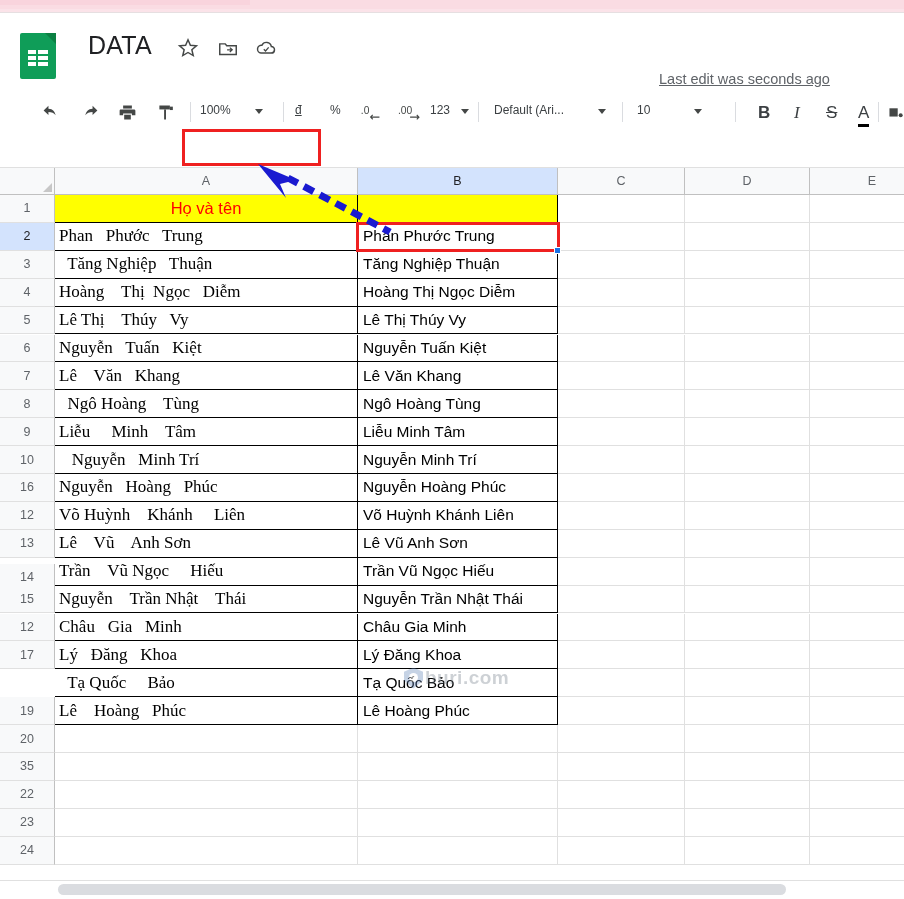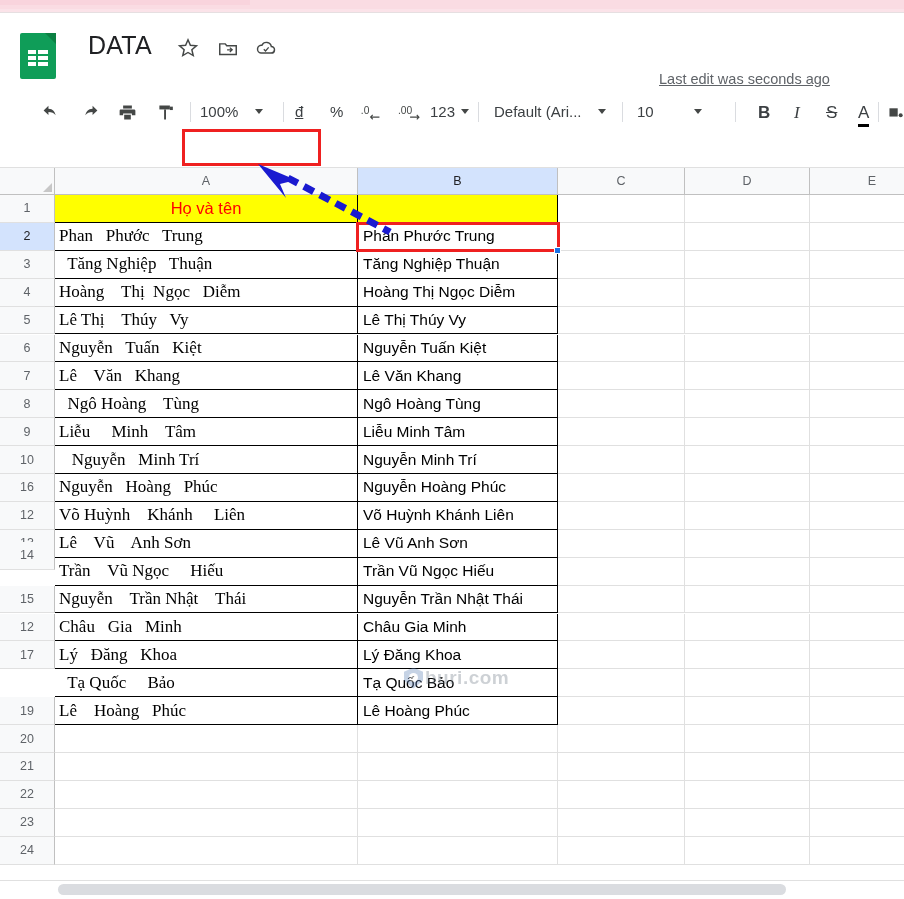--- a/index.html
+++ b/index.html
@@ -41,21 +41,21 @@
   .menu-item:first-child { padding-left:4px; }
   #last-edit { position:absolute; left:659px; top:58px; font-size:14.5px; color:#5f6368;
                text-decoration:underline; white-space:nowrap; cursor:pointer;
                font-family:"Liberation Sans", sans-serif; }
 
   
   #toolbar { position:absolute; left:0; top:92px; width:904px; height:40px; background:#fff; }
   .tb-sep  { position:absolute; top:10px; width:1px; height:20px; background:#dadce0; }
   .tb-btn  { position:absolute; top:9px; height:22px; cursor:pointer; display:flex; align-items:center;
              justify-content:center; color:#444746; }
-  .tb-txt  { position:absolute; top:11px; font-size:15px; color:#3c4043; cursor:pointer; white-space:nowrap;
+  .tb-txt  { position:absolute; top:11px; font-size:12px; color:#3c4043; cursor:pointer; white-space:nowrap;
              font-family:"Liberation Sans", sans-serif; }
   .caret   { width:0; height:0; border-left:4.5px solid transparent; border-right:4.5px solid transparent;
              border-top:5px solid #444746; position:absolute; top:17px; cursor:pointer; }
 
   
   #formula-bar { position:absolute; left:0; top:132px; width:904px; height:36px; background:#fff;
                  border-bottom:1px solid #e0e0e0; }
   #namebox { position:absolute; left:8px; top:138px; width:125px; height:24px; display:flex; align-items:center; }
   #namebox-txt { font-size:14.5px; color:#202124; padding-left:6px; font-family:"Liberation Sans", sans-serif; }
   #namebox-caret { position:absolute; right:10px; top:10px; }
@@ -290,28 +290,28 @@
       <div class="rowhead" style="top: 83.7px; height: 27.9px;">4</div>
       <div class="rowhead" style="top: 111.6px; height: 27.9px;">5</div>
       <div class="rowhead" style="top: 139.5px; height: 27.9px;">6</div>
       <div class="rowhead" style="top: 167.4px; height: 27.9px;">7</div>
       <div class="rowhead" style="top: 195.3px; height: 27.9px;">8</div>
       <div class="rowhead" style="top: 223.2px; height: 27.9px;">9</div>
       <div class="rowhead" style="top: 251.1px; height: 27.9px;">10</div>
       <div class="rowhead" style="top: 279px; height: 27.9px;">16</div>
       <div class="rowhead" style="top: 306.9px; height: 27.9px;">12</div>
       <div class="rowhead" style="top: 334.8px; height: 27.9px;">13</div>
-      <div class="rowhead" style="top: 347px; height: 27.9px;">14</div>
+      <div class="rowhead" style="top: 369px; height: 27.9px;">14</div>
       <div class="rowhead" style="top: 390.6px; height: 27.9px;">15</div>
       <div class="rowhead" style="top: 418.5px; height: 27.9px;">12</div>
       <div class="rowhead" style="top: 446.4px; height: 27.9px;">17</div>
       <div class="rowhead" style="top: 502px; height: 27.9px;">18</div>
       <div class="rowhead" style="top: 502.2px; height: 27.9px;">19</div>
       <div class="rowhead" style="top: 530.1px; height: 27.9px;">20</div>
-      <div class="rowhead" style="top: 558px; height: 27.9px;">21</div>
+      <div class="rowhead" style="top: 558px; height: 27.9px;">35</div>
       <div class="rowhead" style="top: 585.9px; height: 27.9px;">22</div>
       <div class="rowhead" style="top: 613.8px; height: 27.9px;">23</div>
       <div class="rowhead" style="top: 641.7px; height: 27.9px;">24</div>
     </div>
   <div id="cells">
       <div class="cell hdr1" style="left: 0px; top: 0px; width: 303px; height: 27.9px;">Họ và tên</div>
       <div class="cell hdr1b" style="left: 303px; top: 0px; width: 200px; height: 27.9px;"></div>
       <div class="cell empty" style="left: 503px; top: 0px; width: 127px; height: 27.9px;"></div>
       <div class="cell empty" style="left: 630px; top: 0px; width: 125px; height: 27.9px;"></div>
       <div class="cell empty" style="left: 755px; top: 0px; width: 125px; height: 27.9px;"></div>

